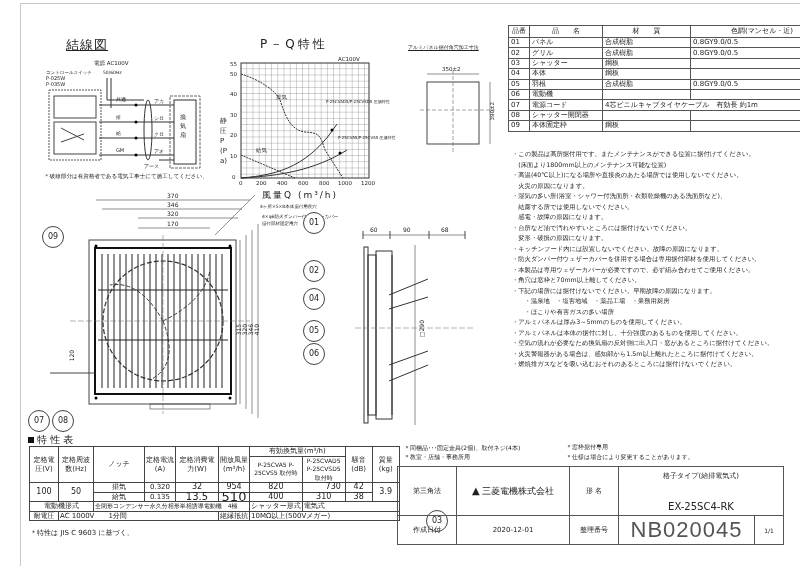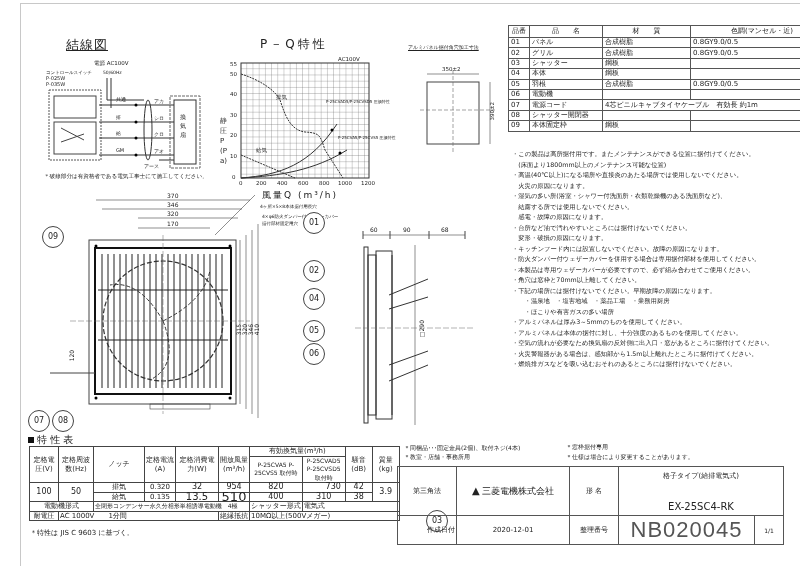--- a/index.html
+++ b/index.html
@@ -373,20 +373,20 @@
       <span style="font-size:10px;">▲</span>
       <span style="font-size:9px;font-weight:normal;">三菱電機株式会社</span>
     </td>
     <td style="width:46px;margin-top:16px;">形 名</td>
     <td colspan="2" style="width:162px;">
       <div style="font-size:7px;">格子タイプ(給排電気式)</div>
       <div style="font-size:10px;margin-top:20px;">EX-25SC4-RK</div>
     </td>
   </tr>
   <tr>
-    <td style="height:22px;text-align:right;">作成日付</td>
+    <td style="height:22px;">作成日付</td>
     <td>2020-12-01</td>
     <td>整理番号</td>
     <td style="font-size:22px;font-family:'Liberation Sans',sans-serif;font-weight:100;color:#555;letter-spacing:1px;">NB020045</td>
     <td style="width:26px;font-size:6px;">1/1</td>
   </tr>
 </tbody>
   </table>
 
 </body></html>

